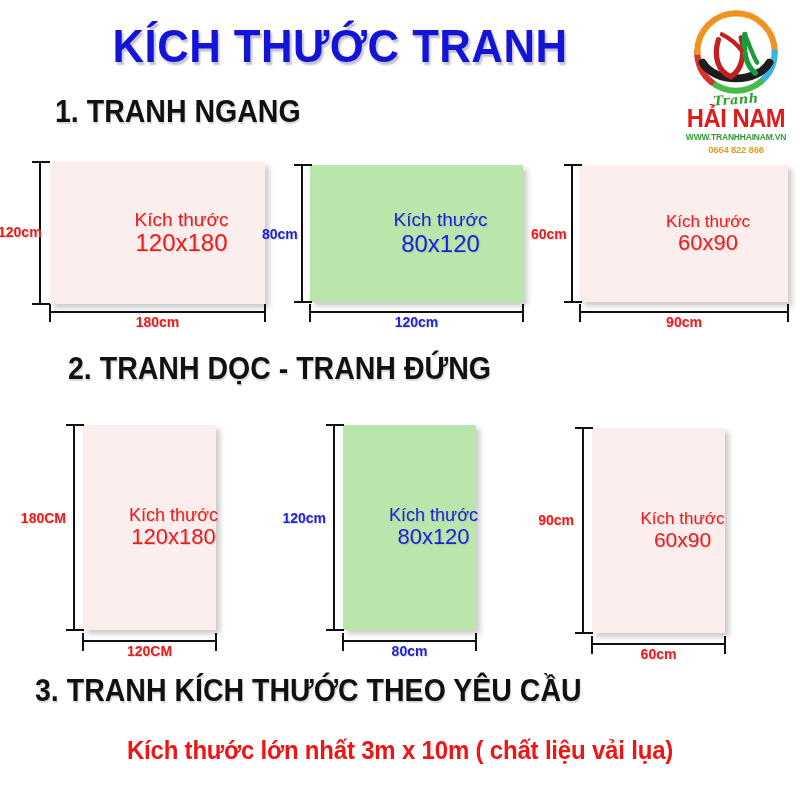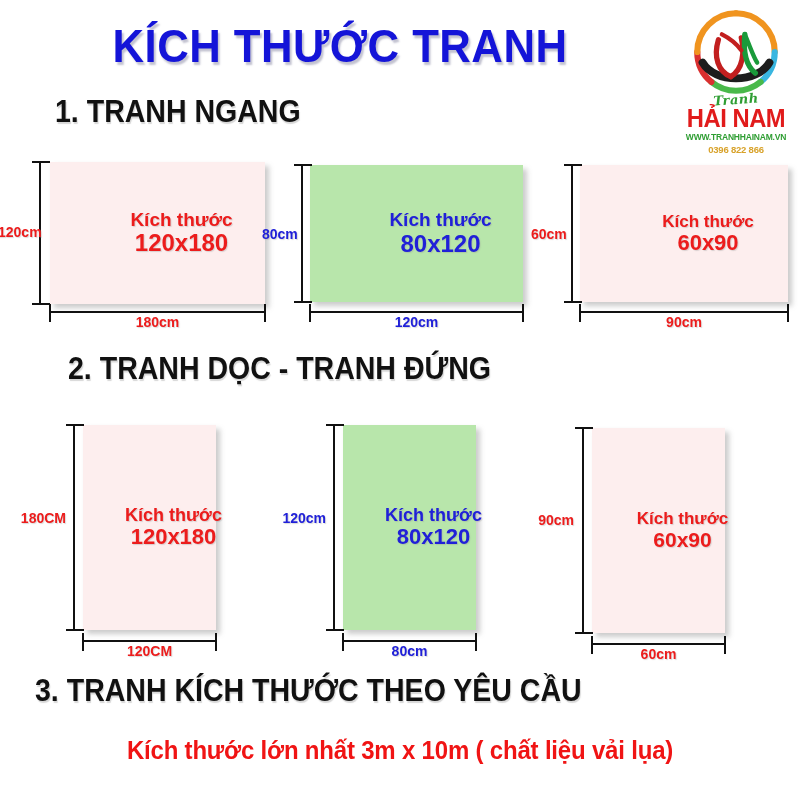--- a/index.html
+++ b/index.html
@@ -135,21 +135,21 @@
   .art-box {
     position: absolute;
     box-sizing: border-box;
     box-shadow: 4px 4px 5px rgba(120,120,120,0.38);
     display: flex;
     flex-direction: column;
     align-items: center;
     justify-content: center;
   }
   .art-box .bl1, .art-box .bl2 {
-    font-weight: bold;
+    font-weight: normal;
     line-height: 1.12;
     white-space: nowrap;
     text-align: right;
     margin-left: 48px;
   }
 
   .tone-pink { background: #fdeeee; }
   .tone-green { background: #b8e6ab; }
   .ink-red  { color: #ec1c1c; text-shadow: 1px 1px 1px rgba(150,150,150,0.35); }
   .ink-blue { color: #2020d8; text-shadow: 1px 1px 1px rgba(150,150,150,0.35); }
@@ -210,21 +210,21 @@
       <path d="M12 62 C26 86 74 86 88 62" fill="none" stroke="#1d1d1d" stroke-width="9" stroke-linecap="round"></path>
       <path d="M30 36 C24 56 30 72 44 78" fill="none" stroke="#c21f1f" stroke-width="6" stroke-linecap="round"></path>
       <path d="M44 78 C58 70 60 50 56 34" fill="none" stroke="#c21f1f" stroke-width="6" stroke-linecap="round"></path>
       <path d="M60 30 C58 50 62 66 72 74" fill="none" stroke="#1a9a3a" stroke-width="6" stroke-linecap="round"></path>
       <path d="M60 30 C66 44 70 56 74 62" fill="none" stroke="#1a9a3a" stroke-width="5" stroke-linecap="round"></path>
       <path d="M34 30 C42 34 50 40 56 48" fill="none" stroke="#c21f1f" stroke-width="5" stroke-linecap="round"></path>
     </svg>
     <div class="logo-brand-script">Tranh</div>
     <div class="logo-brand-main">HẢI NAM</div>
     <div class="logo-web">WWW.TRANHHAINAM.VN</div>
-    <div class="logo-phone">0396 822 866</div>
+    <div class="logo-phone">0664 822 866</div>
   </div>
 
   <div class="sec-heading" id="heading-1">1. TRANH NGANG</div>
 
   <div class="art-box tone-pink" style="left:50px; top:162px; width:215px; height:142px;">
     <div class="bl1 ink-red" style="font-size:19px;">Kích thước</div>
     <div class="bl2 ink-red" style="font-size:24px;">120x180</div>
   </div>
   <div class="dim-v" style="left:39px; top:162px; height:142px;"></div>
   <div class="dim-label ink-red right-align" style="left:-2px; top:225px; width:38px;">120cm</div>

